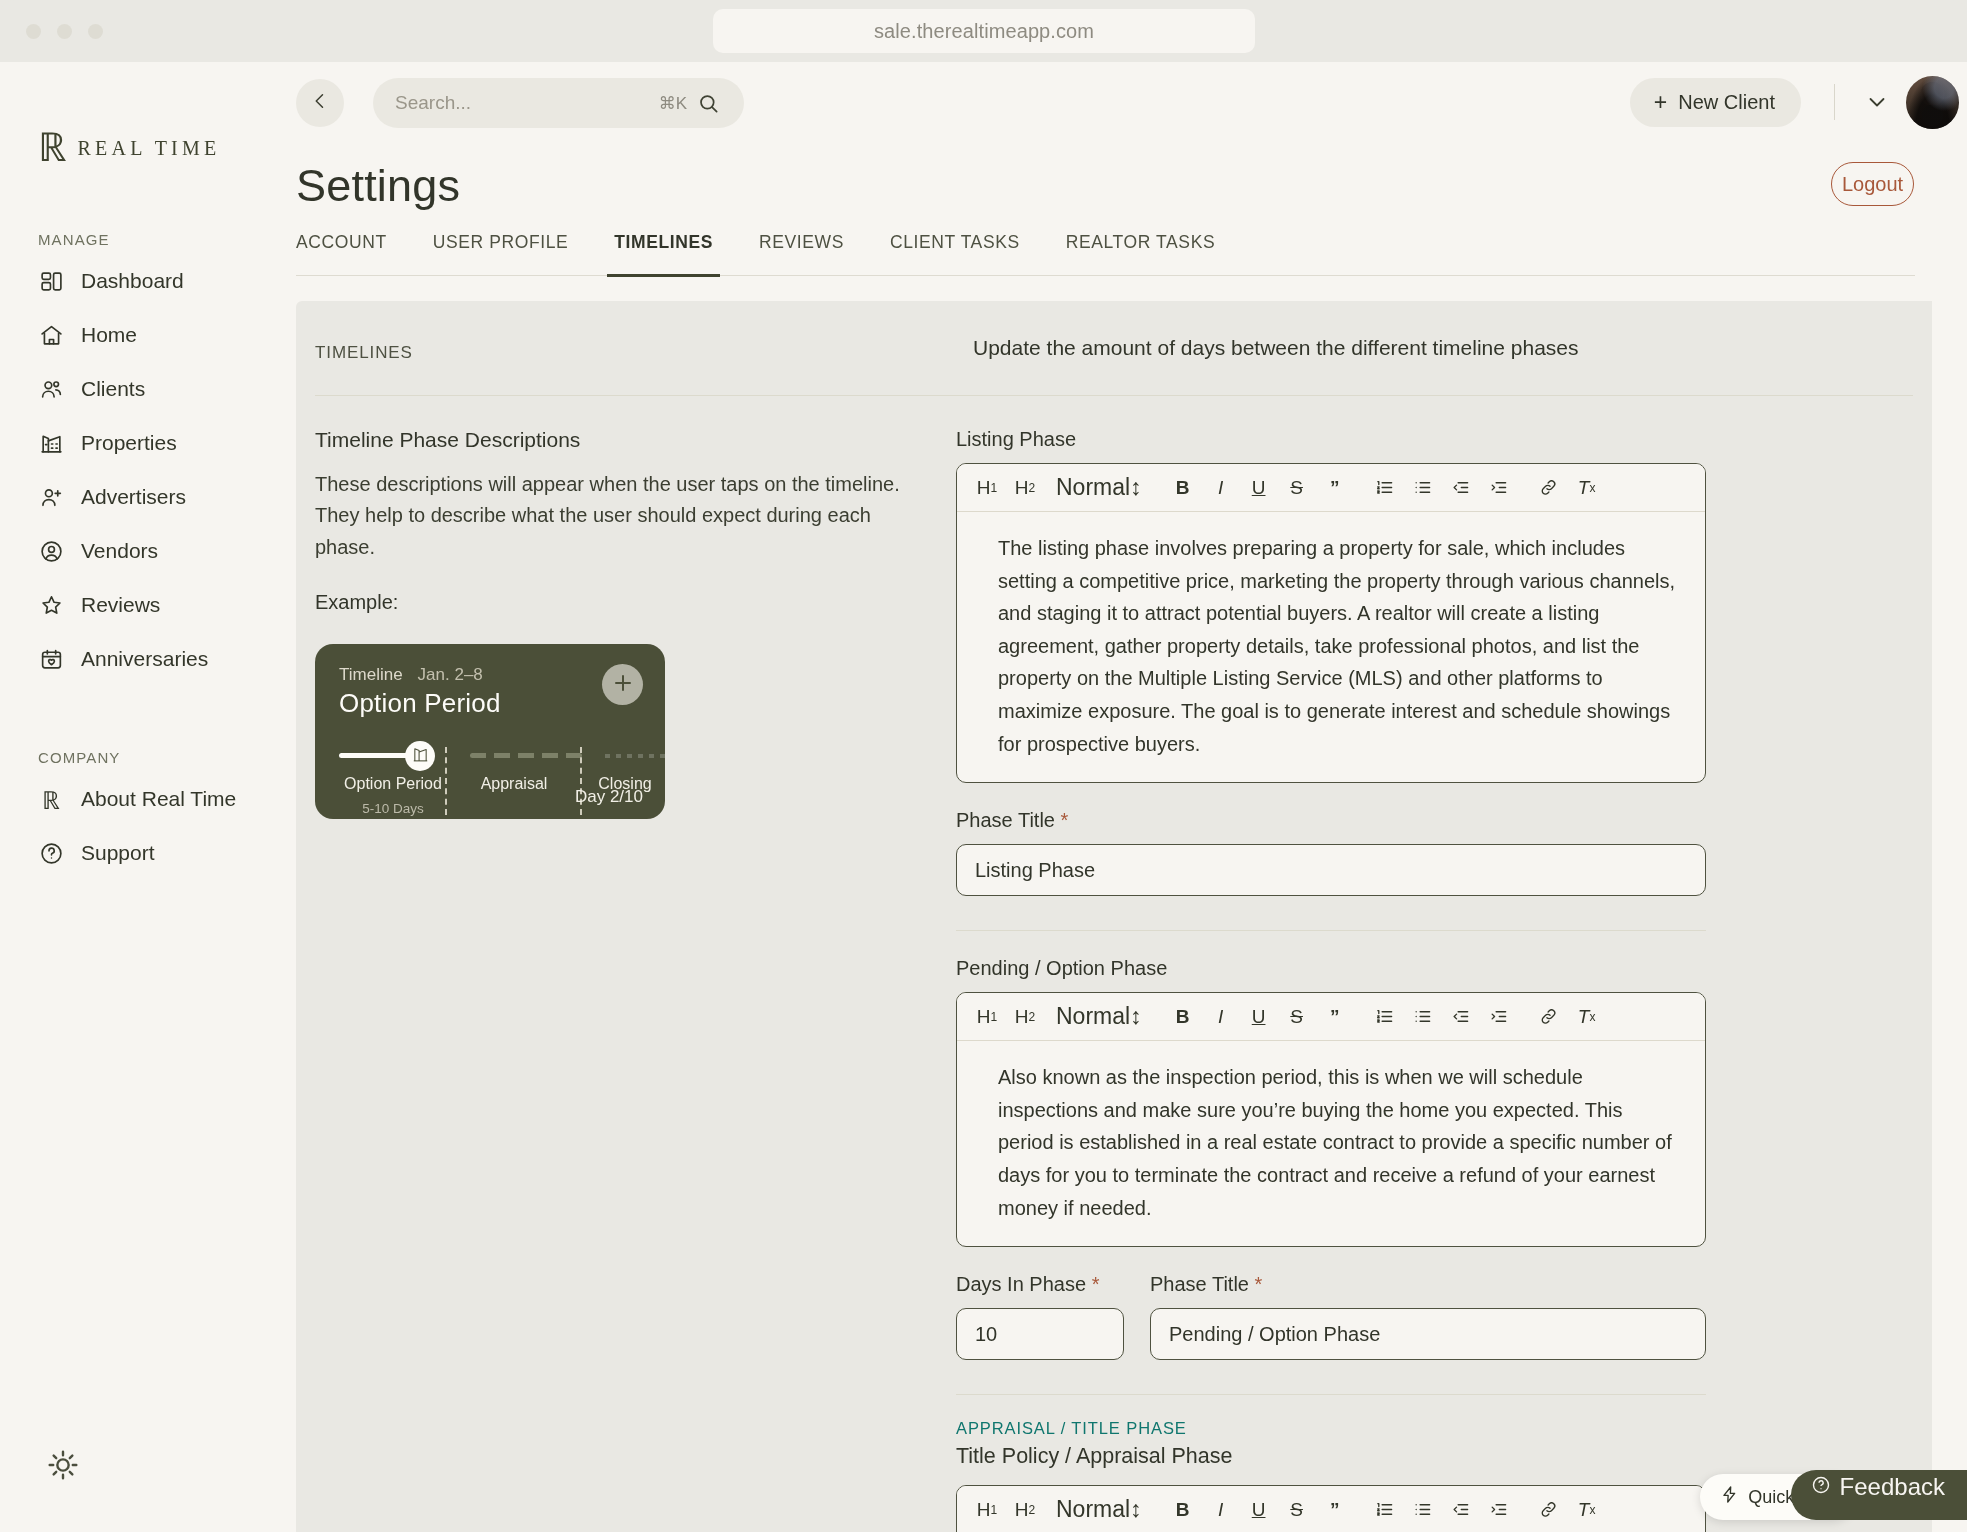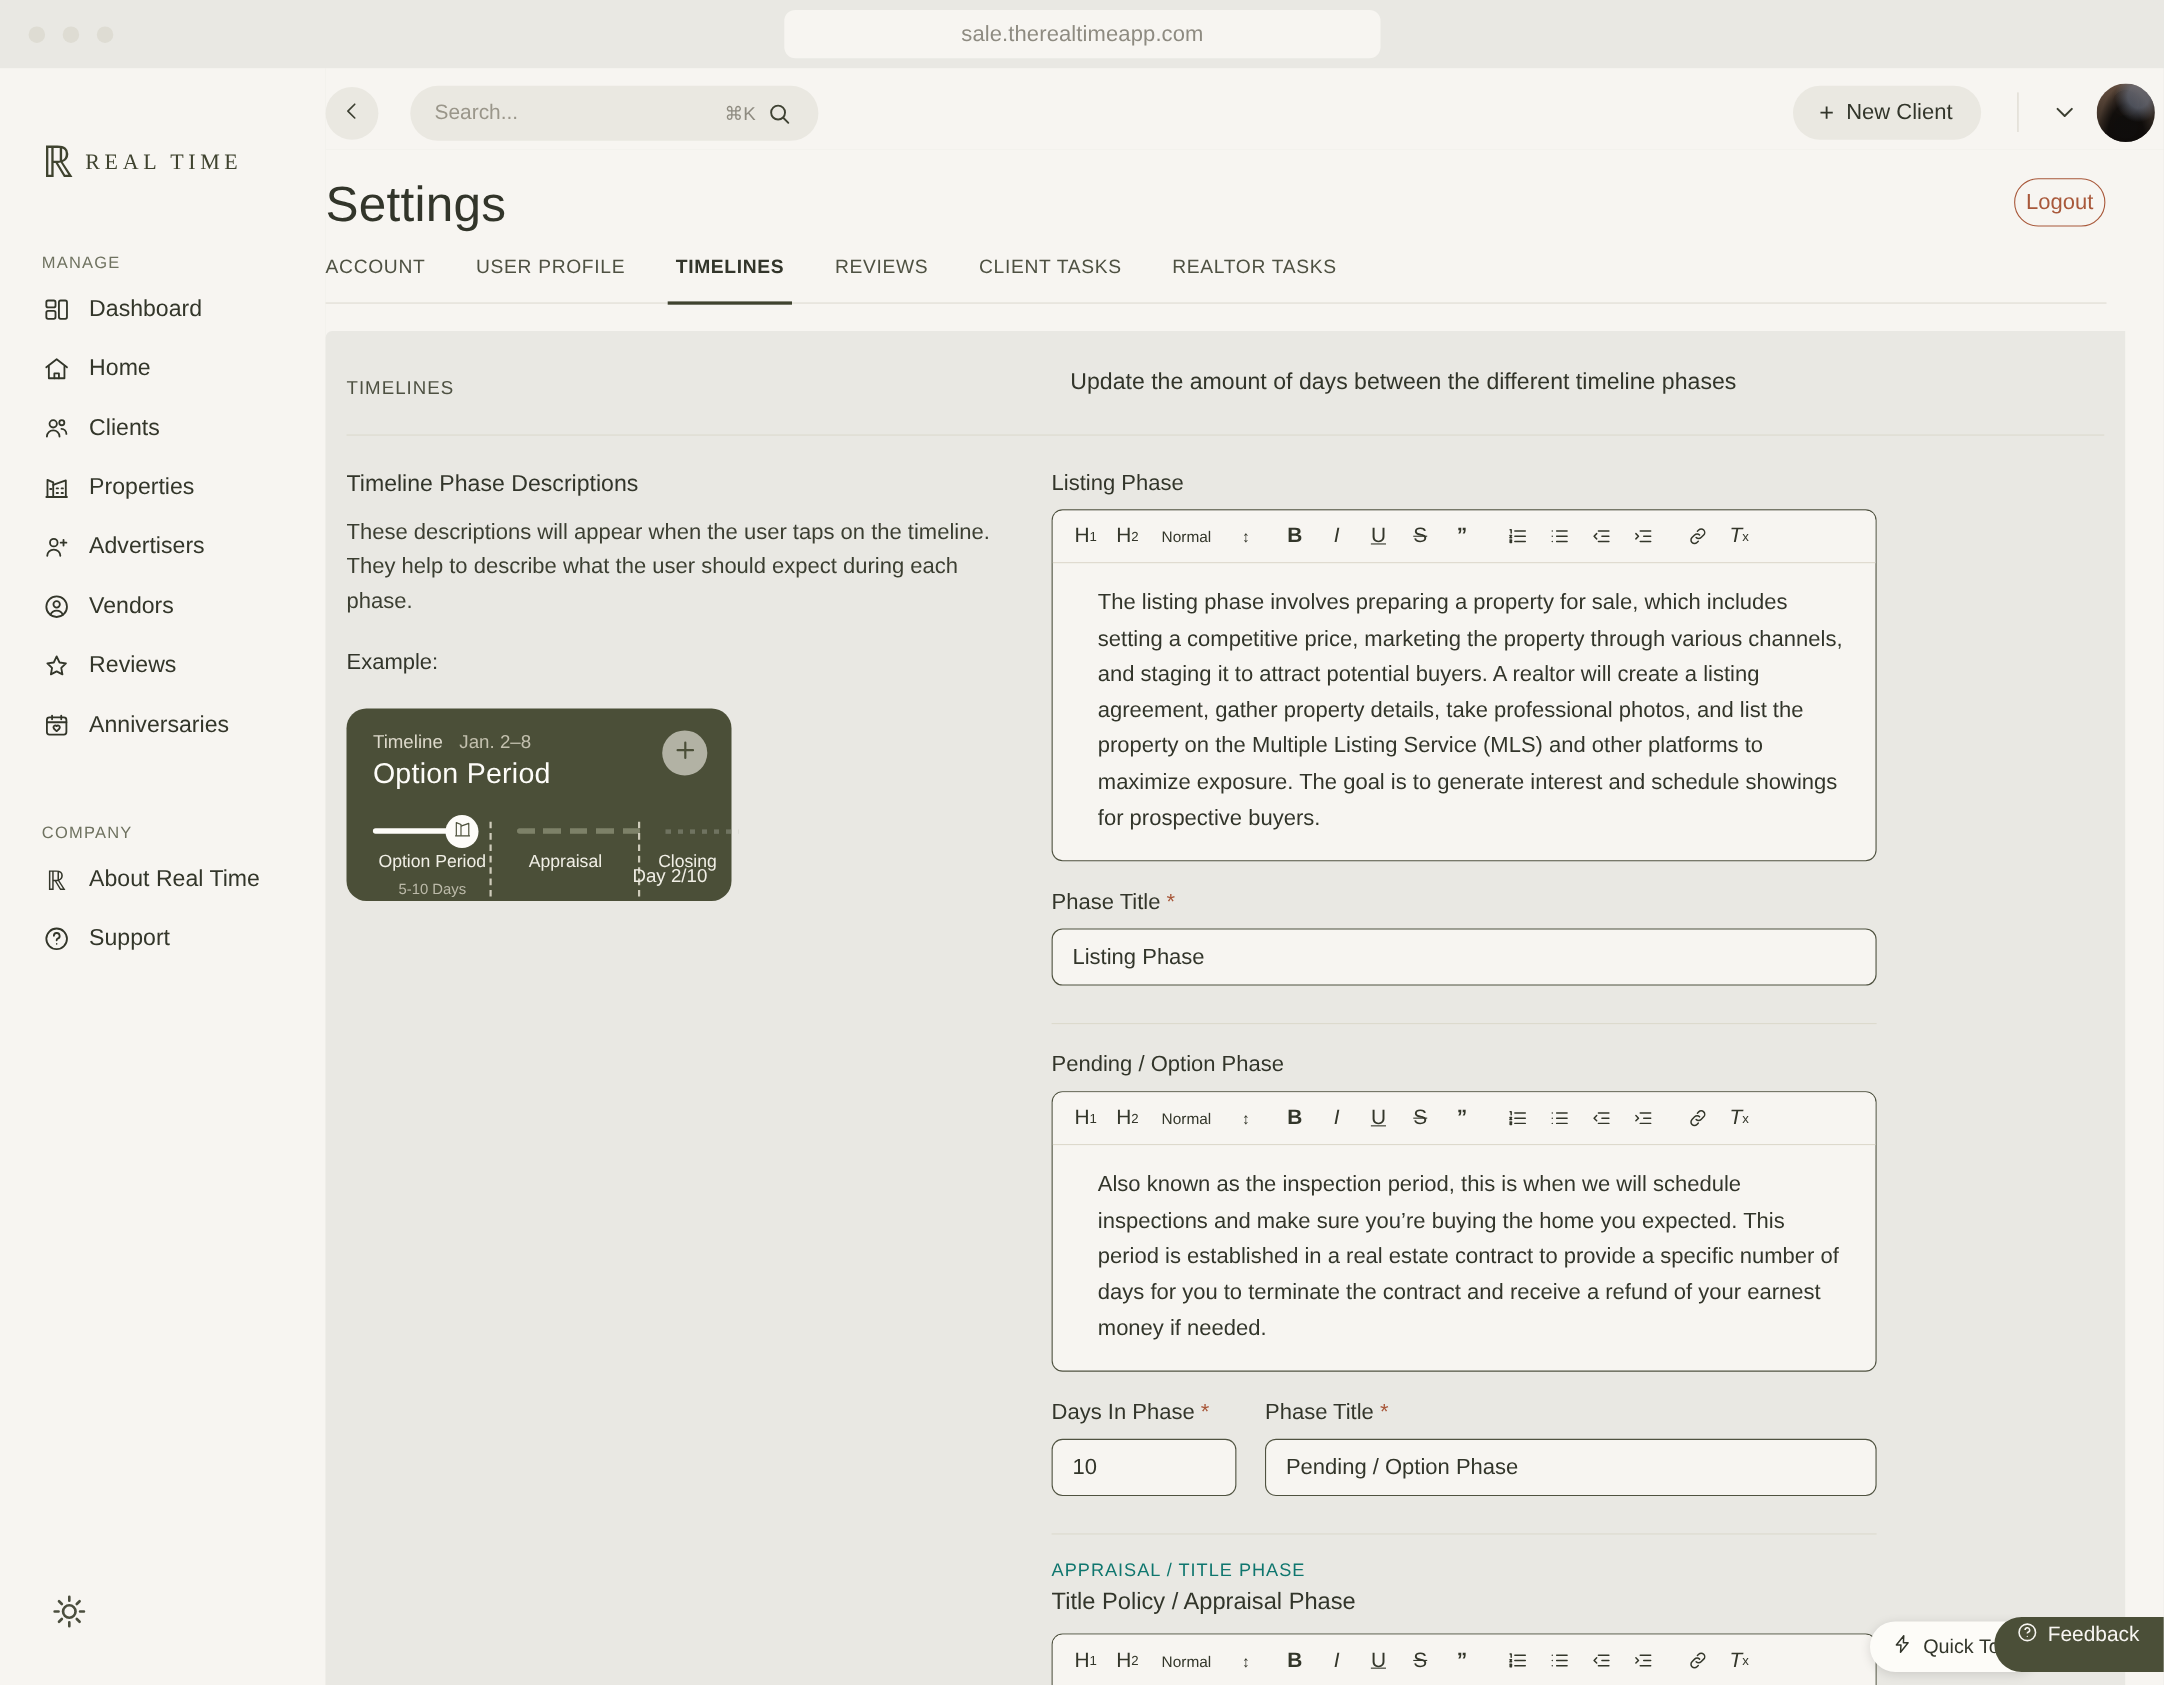--- a/index.html
+++ b/index.html
@@ -183,21 +183,21 @@
   }
   .toolbar {
     height: 48px; border-bottom: 1.2px solid #ddd9cc; display: flex; align-items: center;
     padding: 0 12px; gap: 2px; background: #f7f5f1;
   }
   .tb {
     min-width: 36px; height: 34px; border-radius: 5px; display: flex; align-items: center;
     justify-content: center; cursor: pointer; font-size: 19px; color: #33362a; padding: 0 6px;
   }
   .tb.sel {
-    min-width: 98px; justify-content: space-between; padding: 0 9px 0 11px; font-size: 14px; gap: 28px;
+    min-width: 98px; justify-content: space-between; padding: 0 9px 0 11px; font-size: 23px;
   }
   .tb svg { stroke: #33362a; fill: none; stroke-width: 1.7; stroke-linecap: round; stroke-linejoin: round; }
   .tb sub { font-size: 12px; }
   .tb-sep { width: 10px; }
   .editor-body { padding: 20px 24px 22px 41px; font-size: 20px; color: #32352a; line-height: 1.63; }
 
   .text-input {
     width: 100%; height: 52px; border: 1.4px solid #4f5240; border-radius: 10px;
     background: #f7f5f1; font-size: 20px; color: #32352a; padding: 0 18px;
     font-family: "Liberation Sans", sans-serif;
@@ -210,21 +210,21 @@
   
   .quick-tour {
     position: absolute; right: 113px; bottom: 12px; height: 46px; border-radius: 23px;
     background: #fdfcf8; display: flex; align-items: center; gap: 9px; padding: 0 20px;
     box-shadow: 0 2px 10px rgba(0,0,0,.13); font-size: 18px; color: #32352a; cursor: pointer; z-index: 20;
   }
   .quick-tour svg { width: 19px; height: 19px; stroke: #32352a; fill: none; stroke-width: 1.7; stroke-linejoin: round; }
   .feedback {
     position: absolute; right: 0px; bottom: 12px; height: 50px; border-radius: 25px 0 0 25px;
     background: #4b4f38; display: flex; align-items: center; gap: 9px; padding: 0 22px 16px 20px;
-    font-size: 19px; color: #f7f5f1; cursor: pointer; z-index: 20;
+    font-size: 24px; color: #f7f5f1; cursor: pointer; z-index: 20;
   }
   .feedback svg { width: 20px; height: 20px; stroke: #f7f5f1; fill: none; stroke-width: 1.7; }
 </style>
 </head>
 <body>
 
 <div class="browser-chrome">
   <div class="traffic">
     <span></span>
     <span></span>

